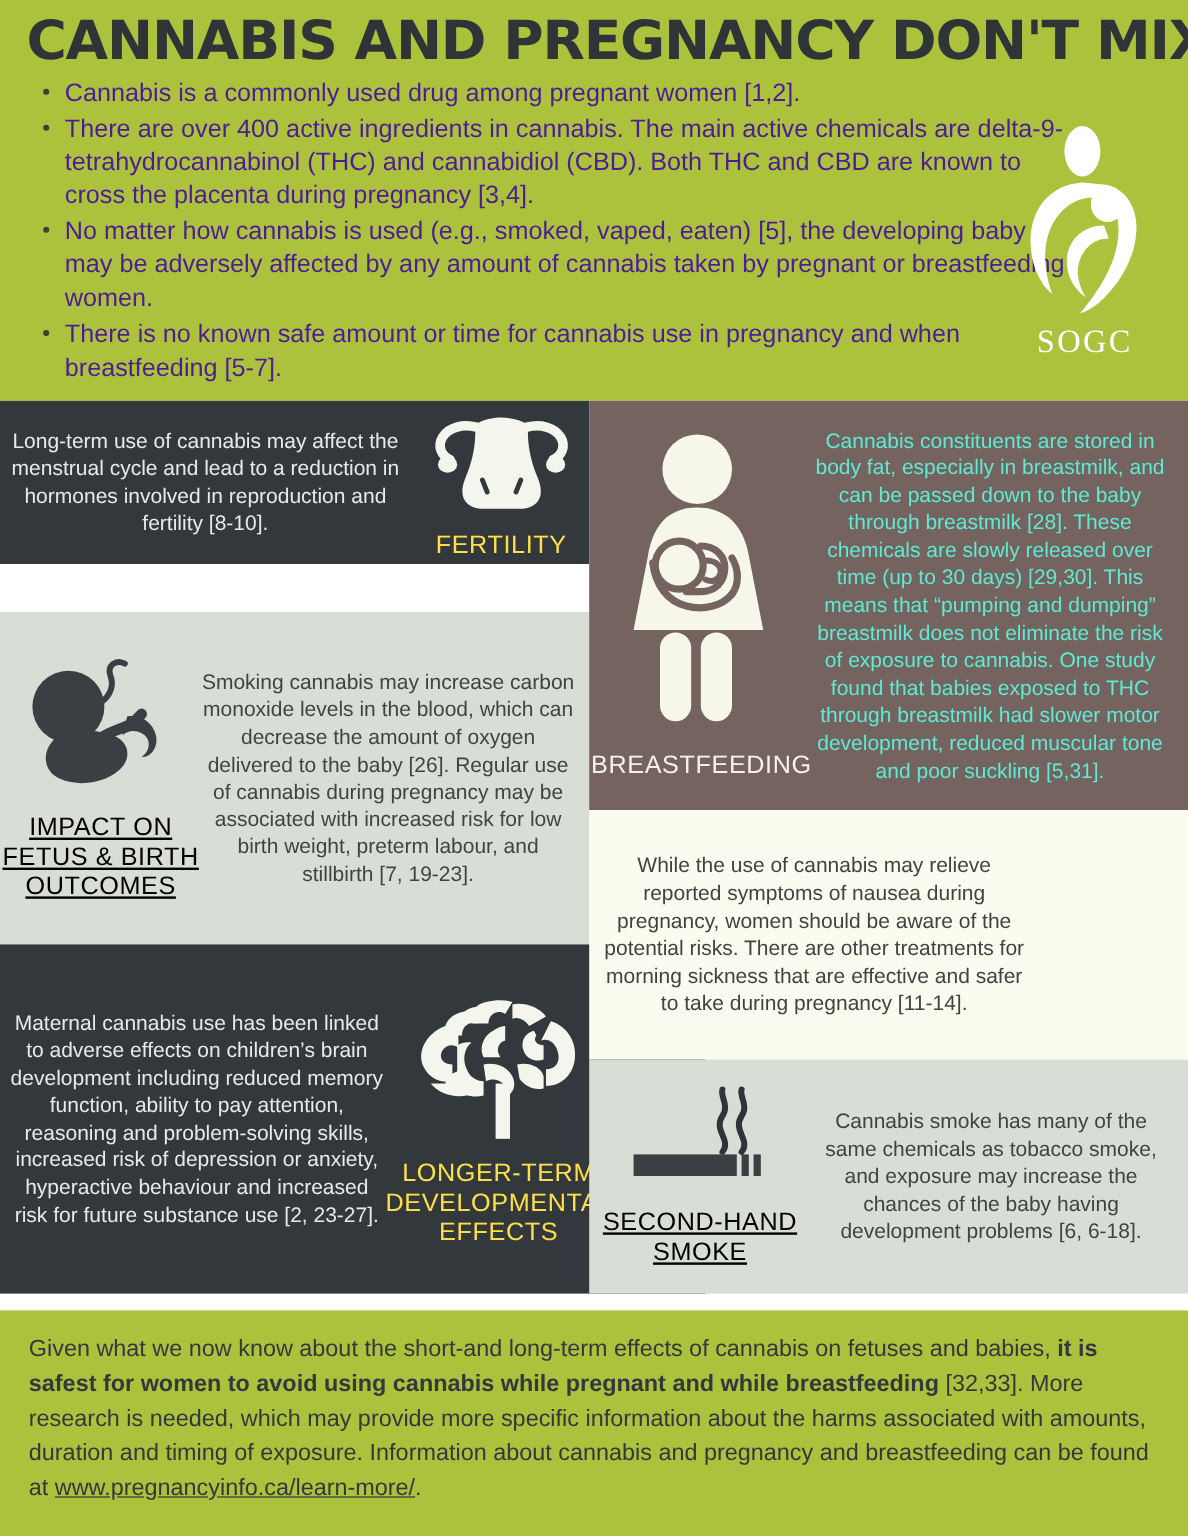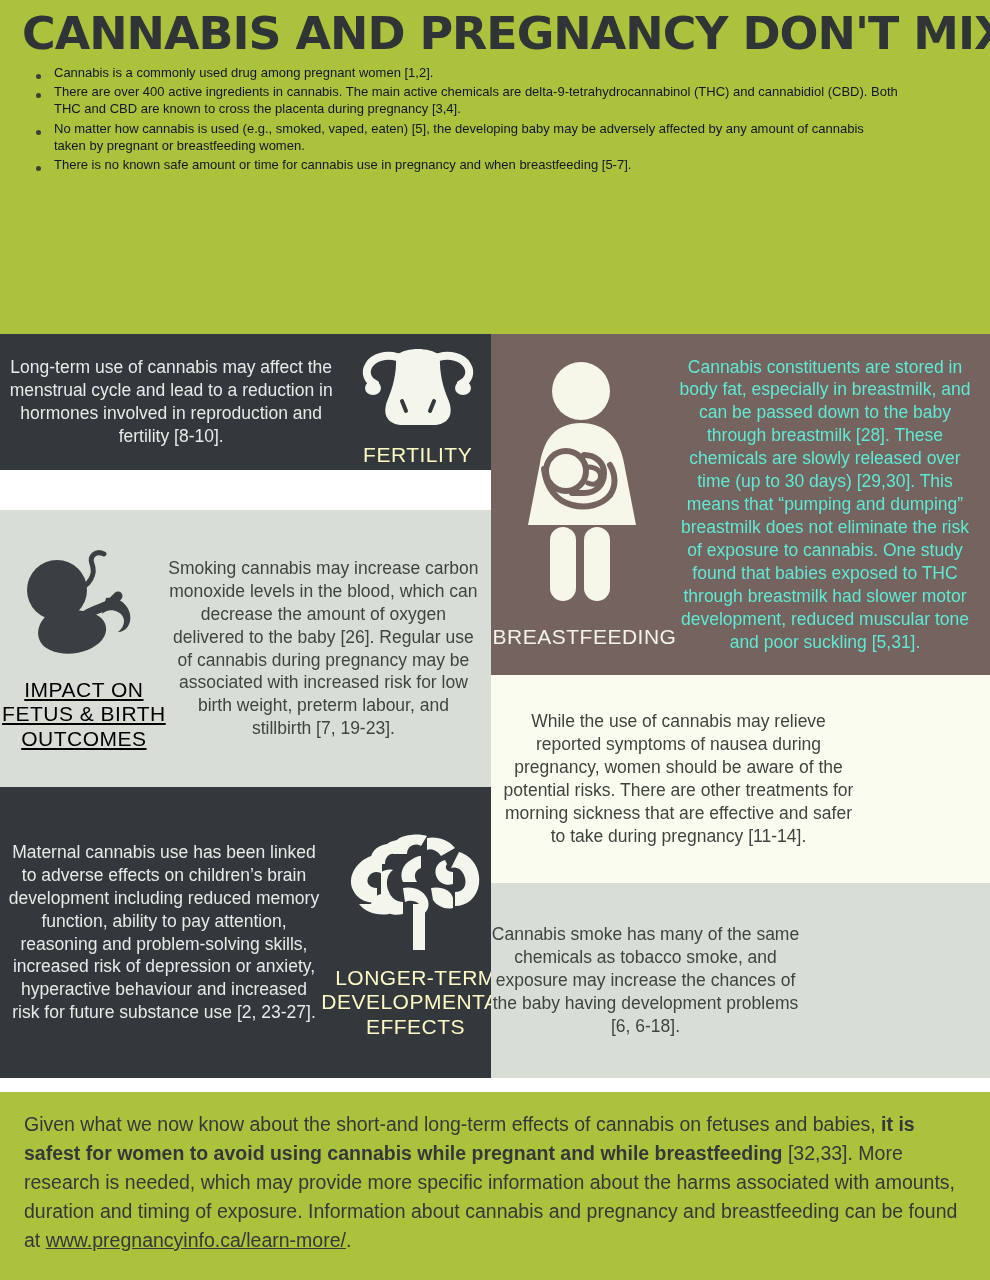--- a/index.html
+++ b/index.html
@@ -26,22 +26,22 @@
     color:#2f3437;
     line-height:1.06;
     margin:4px 0 6px 6px;
     transform:scaleX(1.02);
     transform-origin:left center;
     white-space:nowrap;
   }
   .bullets{list-style:none;margin:0;padding:0 0 0 20px;}
   .bullets li{
     position:relative;
-    color:#0f172a;
-    font-size:13px;
+    color:#4c1d95;
+    font-size:21px;
     line-height:1.33;
     margin-bottom:2px;
     padding-left:18px;
     max-width:845px;
   }
   .bullets li::before{
     content:"";
     position:absolute;left:0;top:10px;
     width:5px;height:5px;border-radius:50%;
     background:#3b3f36;
@@ -66,21 +66,21 @@
   .p-morning{left:491px;top:675px;width:590px;height:208px;background:#fbfcf0;}
   .p-smoke{left:491px;top:883px;width:499px;height:195px;background:#d8ddd5;}
 
   .ptext{font-size:17.5px;line-height:1.31;text-align:center;}
   .dark .ptext{color:#e7eae6;}
   .light .ptext{color:#3e443f;}
   .brown .ptext{color:#5eead4;}
   .plabel{
     font-size:21px;letter-spacing:0.5px;text-align:center;line-height:1.17;
   }
-  .dark .plabel{color:#fef9c3;}
+  .dark .plabel{color:#fde047;}
   .light .plabel{color:#000000;text-decoration:underline;}
   .brown .plabel{color:#f5f2ec;}
 
   .row{display:flex;height:100%;align-items:center;}
   .col-icon{display:flex;flex-direction:column;align-items:center;justify-content:center;}
   .col-text{display:flex;align-items:center;justify-content:center;}
 
   
   .p-fertility .col-text{width:340px;padding:0 8px 0 6px;}
   .p-fertility .col-icon{width:151px;}
@@ -131,20 +131,34 @@
 
   <div class="header">
     <div class="title">CANNABIS AND PREGNANCY DON'T MIX</div>
     <ul class="bullets">
       <li>Cannabis is a commonly used drug among pregnant women [1,2].</li>
       <li>There are over 400 active ingredients in cannabis. The main active chemicals are delta-9-tetrahydrocannabinol (THC) and cannabidiol (CBD). Both THC and CBD are known to cross the placenta during pregnancy [3,4].</li>
       <li>No matter how cannabis is used (e.g., smoked, vaped, eaten) [5], the developing baby may be adversely affected by any amount of cannabis taken by pregnant or breastfeeding women.</li>
       <li>There is no known safe amount or time for cannabis use in pregnancy and when breastfeeding [5-7].</li>
     </ul>
 
+    <div class="sogc">
+      <svg width="120" height="165" viewBox="0 0 120 165">
+        <ellipse cx="58" cy="22" rx="15" ry="21" fill="#ffffff"></ellipse>
+        <path d="M58 48 C 26 50, 10 78, 16 110 C 19 126, 27 137, 33 141
+                 C 25 120, 24 95, 36 78 C 47 62, 64 58, 75 62 L 78 50 Z" fill="#ffffff"></path>
+        <path d="M78 50 C 95 54, 104 70, 103 88 C 102 112, 88 134, 72 148
+                 C 66 153, 60 156, 56 157 C 64 148, 76 132, 83 114
+                 C 90 95, 90 76, 82 66 C 78 61, 74 58, 70 57 Z" fill="#ffffff"></path>
+        <ellipse cx="79" cy="66" rx="14" ry="15" fill="#ffffff"></ellipse>
+        <path d="M76 84 C 58 84, 45 97, 45 114 C 45 127, 52 138, 61 144
+                 C 54 133, 52 120, 57 110 C 62 99, 72 94, 80 95 Z" fill="#ffffff"></path>
+      </svg>
+      <div class="sogc-text">SOGC</div>
+    </div>
   </div>
 
   <div class="panel p-fertility dark">
     <div class="row">
       <div class="col-text">
         <div class="ptext">Long-term use of cannabis may affect the menstrual cycle and lead to a reduction in hormones involved in reproduction and fertility [8-10].</div>
       </div>
       <div class="col-icon">
         <div class="icon-wrap">
           <svg width="124" height="96" viewBox="0 0 124 96">
@@ -249,20 +263,34 @@
   <div class="panel p-morning light">
     <div class="row">
       <div class="col-text">
         <div class="ptext">While the use of cannabis may relieve reported symptoms of nausea during pregnancy, women should be aware of the potential risks. There are other treatments for morning sickness that are effective and safer to take during pregnancy [11-14].</div>
       </div>
     </div>
   </div>
 
   <div class="panel p-smoke light">
     <div class="row">
+      <div class="col-icon">
+        <div class="icon-wrap">
+          <svg width="126" height="92" viewBox="0 0 126 92">
+            <g fill="none" stroke="#2f3437" stroke-width="5" stroke-linecap="round">
+              <path d="M82 56 C 90 46, 74 38, 82 26 C 88 17, 80 10, 82 4"></path>
+              <path d="M98 56 C 106 46, 90 38, 98 26 C 104 17, 96 10, 98 4"></path>
+            </g>
+            <rect x="8" y="58" width="86" height="18" fill="#3a3f43"></rect>
+            <rect x="98" y="58" width="6" height="18" fill="#3a3f43"></rect>
+            <rect x="108" y="58" width="6" height="18" fill="#3a3f43"></rect>
+          </svg>
+        </div>
+        <div class="plabel">SECOND-HAND SMOKE</div>
+      </div>
       <div class="col-text">
         <div class="ptext">Cannabis smoke has many of the same chemicals as tobacco smoke, and exposure may increase the chances of the baby having development problems [6, 6-18].</div>
       </div>
     </div>
   </div>
 
   <div class="footer">
     <p><span>Given what we now know about the short-and long-term effects of cannabis on fetuses and babies, </span><b>it is safest for women to avoid using cannabis while pregnant and while breastfeeding</b><span> [32,33]. More research is needed, which may provide more specific information about the harms associated with amounts, duration and timing of exposure. Information about cannabis and pregnancy and breastfeeding can be found at </span><span class="lnk">www.pregnancyinfo.ca/learn-more/</span><span>.</span></p>
   </div>
 

